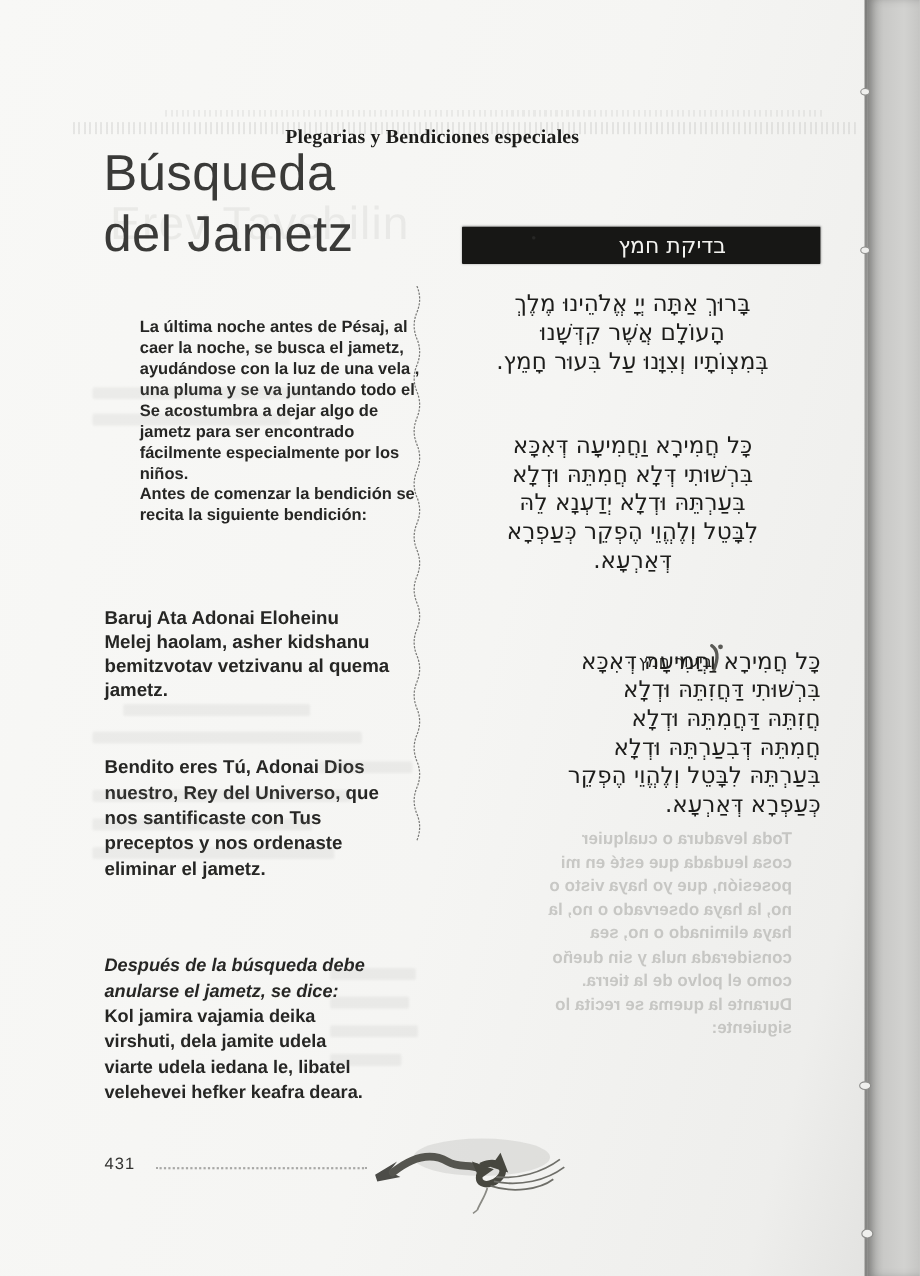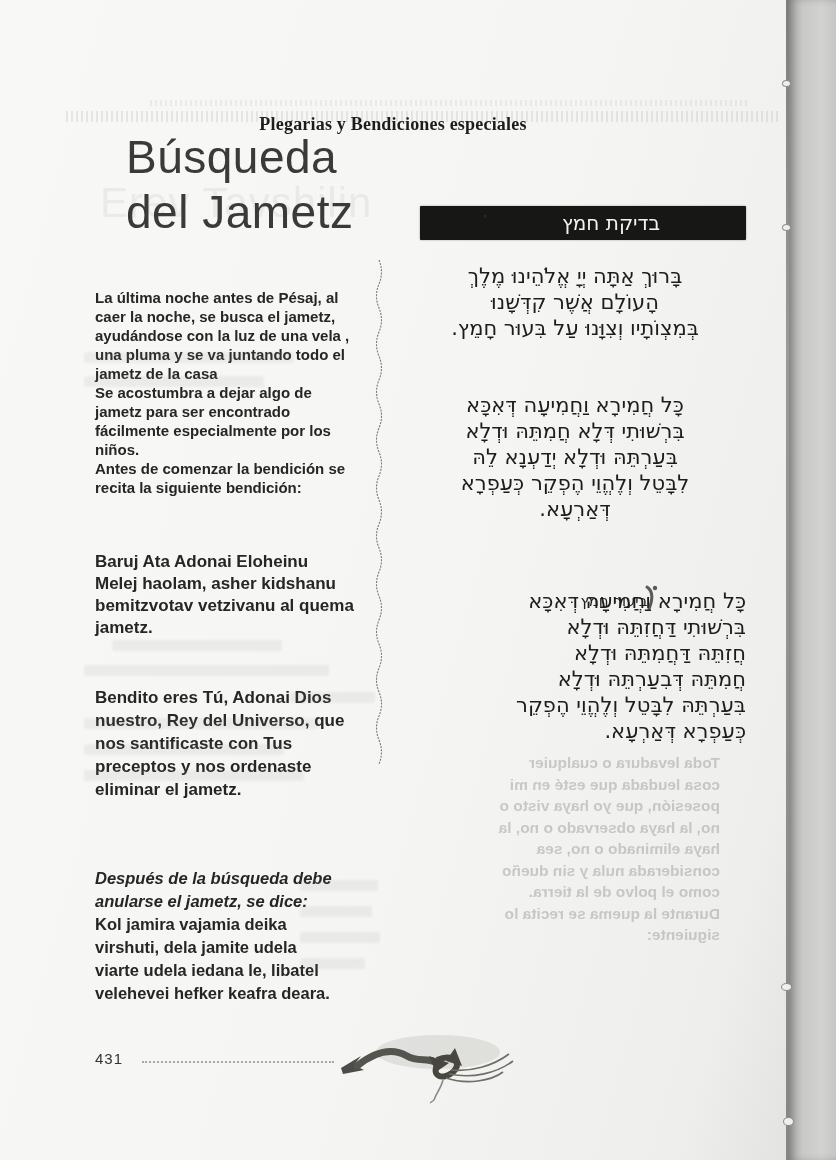--- a/index.html
+++ b/index.html
@@ -34,30 +34,30 @@
     letter-spacing:.2px;color:#1c1c1a;margin-top:48px;
   }
   .ghost-band{position:absolute;opacity:.5;filter:blur(.4px);
     background:repeating-linear-gradient(90deg,rgba(125,125,122,.30) 0 2px,rgba(125,125,122,0) 2px 5px);}
   .ghost-band.b1{left:150px;top:100px;width:600px;height:6px;opacity:.35;}
   .ghost-band.b2{left:66px;top:111px;width:712px;height:11px;}
   
   .title{
     position:absolute;left:94px;top:130px;
     font-size:46px;line-height:55px;font-weight:300;
-    letter-spacing:.5px;color:#3a3a38;margin-left:32px;
+    letter-spacing:.5px;color:#3a3a38;
   }
   .ghost-title{
     position:absolute;left:100px;top:178px;font-size:42px;line-height:50px;
     color:#a9a9a5;opacity:.16;font-weight:300;letter-spacing:1px;filter:blur(.6px);
   }
   
   .sp{position:absolute;left:95px;width:285px;color:#262624;font-weight:bold;}
   .sp .line{white-space:nowrap;}
-  .intro{top:288px;font-size:15px;line-height:19px;}
+  .intro{top:288px;font-size:15px;line-height:19px;margin-left:32px;}
   .translit{top:551px;font-size:17px;line-height:22px;}
   .translation{top:686px;font-size:17px;line-height:23px;}
   .instruction{top:867px;font-size:16.5px;line-height:23px;font-style:italic;}
   .translit2{top:913px;font-size:16.5px;line-height:23px;}
   
   .banner{
     position:absolute;left:420px;top:206px;width:326px;height:34px;
     background:
       radial-gradient(circle at 20% 30%,rgba(255,255,255,.07) 0 1px,transparent 2px),
       #171715;
@@ -108,21 +108,20 @@
     <div class="title">
       <div>Búsqueda</div>
       <div>del Jametz</div>
     </div>
 
     <div class="sp intro">
         <div class="line">La última noche antes de Pésaj, al</div>
         <div class="line">caer la noche, se busca el jametz,</div>
         <div class="line">ayudándose con la luz de una vela ,</div>
         <div class="line">una pluma y se va juntando todo el</div>
-        <div class="line">jametz de la casa</div>
         <div class="line">Se acostumbra  a dejar algo de</div>
         <div class="line">jametz para ser encontrado</div>
         <div class="line">fácilmente  especialmente por los</div>
         <div class="line">niños.</div>
         <div class="line">Antes de comenzar la bendición se</div>
         <div class="line">recita la siguiente bendición:</div>
       </div>
     <div class="sp translit">
         <div class="line">Baruj Ata Adonai Eloheinu</div>
         <div class="line">Melej haolam, asher kidshanu</div>

